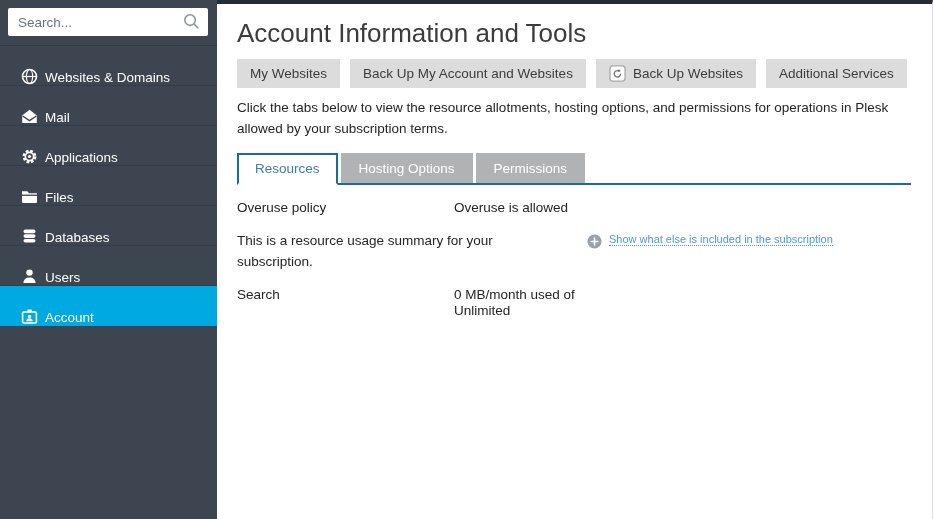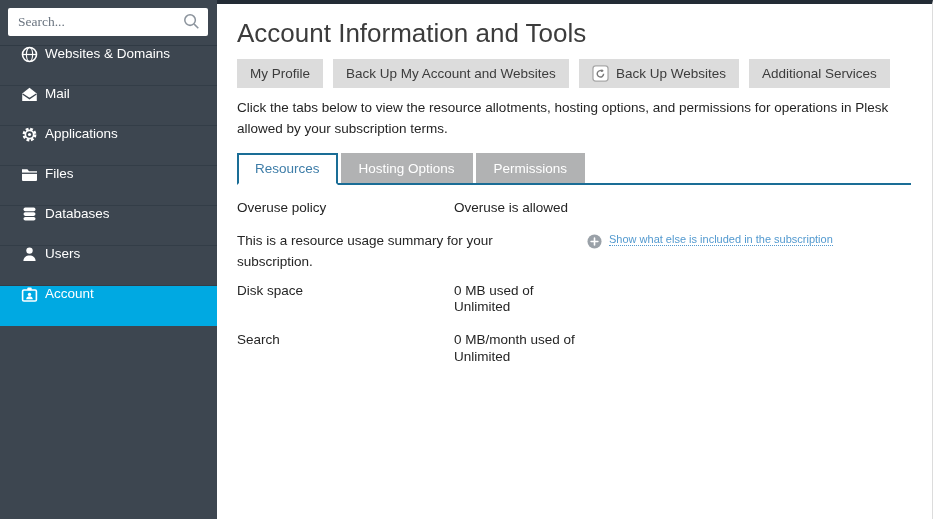--- a/index.html
+++ b/index.html
@@ -9,27 +9,27 @@
     font-family: "Liberation Sans", "DejaVu Sans", sans-serif;
     background: #fff;
   }
   .app { display: flex; width: 933px; height: 519px; }
 
   
   .sidebar { width: 217px; flex: none; background: var(--sidebar-bg, #3d4650); }
   .search-wrap { padding: 8px 9px 9px 8px; position: relative; border-bottom: 1px solid #303a44; }
   .search-input {
     width: 100%; height: 28px; border: none; border-radius: 2px;
-    padding: 0 30px 0 10px; font-family: Liberation Serif, serif;
+    padding: 0 30px 0 10px; font-family: Liberation Sans, sans-serif;
     font-size: 13.5px; color: #333; outline: none;
   }
   .search-input::placeholder { color: #6b7580; opacity: 1; }
   .search-icon { position: absolute; right: 17px; top: 13px; width: 17px; height: 17px; }
   .nav-item {
-    height: 40px; display: flex; align-items: flex-start; gap: 7px;
+    height: 40px; display: flex; align-items: flex-end; gap: 7px;
     padding-left: 21px; color: #fff; font-size: 13.5px;
     border-bottom: 1px solid #333d47; cursor: pointer;
   }
   .nav-item.active { background: var(--active-bg, #00a9e2); border-bottom-color: var(--active-bg, #00a9e2); }
   .nav-icon { width: 17px; height: 17px; flex: none; display: inline-flex; }
 
   
   .main {
     flex: 1; background: #fff; border-top: 4px solid #232b35;
     border-right: 1px solid #dcdcdc; padding: 14px 21px 0 20px; overflow: hidden;
@@ -158,21 +158,21 @@
         </span>
         <span>Account</span>
       </div>
     </nav>
   </aside>
 
   <main class="main">
     <h1 class="page-title">Account Information and Tools</h1>
 
     <div class="toolbar">
-      <button class="btn">My Profile</button>
+      <button class="btn">My Websites</button>
       <button class="btn">Back Up My Account and Websites</button>
       <button class="btn">
         <span class="btn-icon">
           <svg viewBox="0 0 18 18">
               <rect x="1" y="1" width="16" height="16" rx="3" fill="#fff" stroke="#a9a9a9" stroke-width="1.4"></rect>
               <path d="M12.3 9.3 a3.4 3.4 0 1 1 -1.1 -2.5" stroke="#7a7a7a" stroke-width="1.5" fill="none"></path>
               <path d="M10.3 4.2 l2.3 2.2 -3.1 0.9 Z" fill="#7a7a7a"></path>
             </svg>
         </span>
         <span>Back Up Websites</span>
@@ -201,23 +201,19 @@
           <span class="plus-icon">
             <svg viewBox="0 0 16 16">
                 <circle cx="8" cy="8" r="7.5" fill="#9aa1a8"></circle>
                 <path d="M8 4.4 v7.2 M4.4 8 h7.2" stroke="#fff" stroke-width="1.7" stroke-linecap="round"></path>
               </svg>
           </span>
           <a class="link" href="#">Show what else is included in the subscription</a>
         </div>
       </div>
 
-      <div class="row">
-        <div class="lbl">Disk space</div>
-        <div class="val val-narrow">0 MB used of Unlimited</div>
-      </div>
       <div class="row" style="padding-top:10px">
         <div class="lbl">Search</div>
         <div class="val val-narrow">0 MB/month used of Unlimited</div>
       </div>
     </div>
   </main>
 </div>
 
 </body></html>

